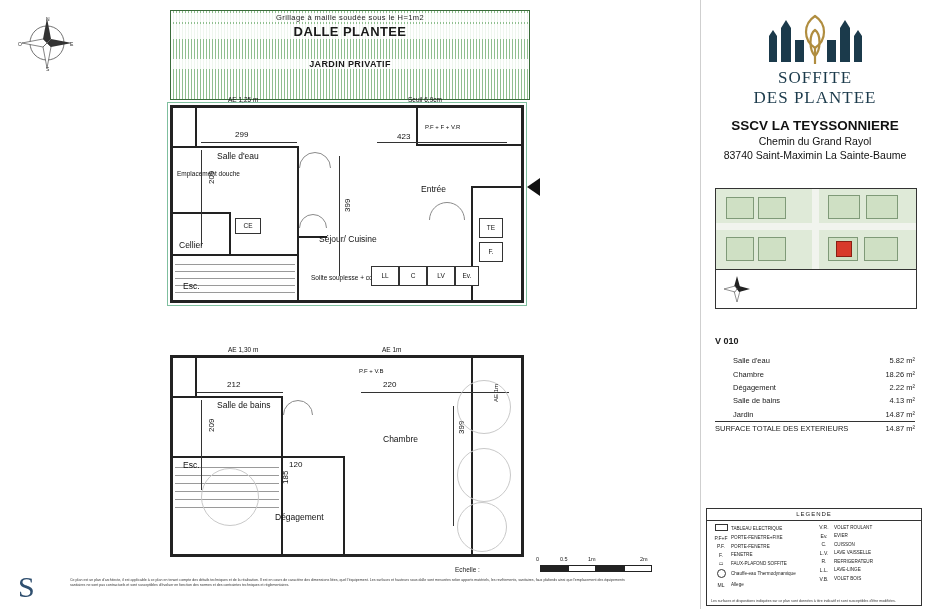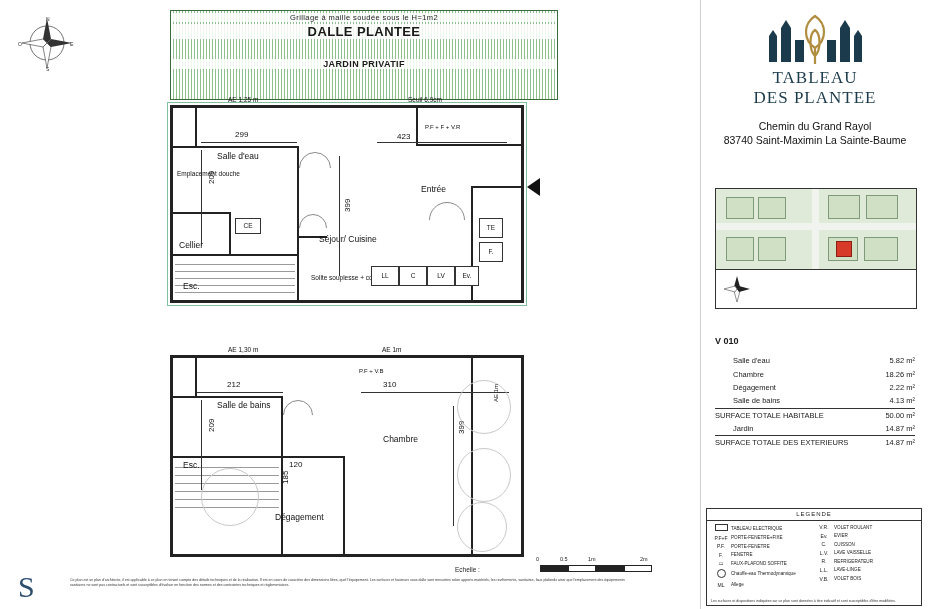--- a/index.html
+++ b/index.html
@@ -36,21 +36,20 @@
 
   
   .garden {
     position: absolute;
     left: 170px; top: 10px;
     width: 358px; height: 88px;
     border: 1px solid #3a6b3a;
     background:
       repeating-linear-gradient(90deg,
         #ffffff 0px, #ffffff 2px, #8fbf8f 2px, #8fbf8f 3px);
-    padding-left: 28px;
   }
   .garden-label {
     position: absolute;
     left: 0; right: 0;
     text-align: center;
     font-size: 8.5px;
     letter-spacing: .4px;
     background: rgba(255,255,255,.85);
   }
   .garden-label.l1 { top: 2px;  font-size: 7.5px; }
@@ -462,21 +461,21 @@
           <div style="top:47px"></div>
       </div>
 
       <div class="room-label" style="left:46px; top:44px;">Salle de bains</div>
       <div class="room-label" style="left:212px; top:78px;">Chambre</div>
       <div class="room-label" style="left:104px; top:156px;">Dégagement</div>
       <div class="room-label" style="left:12px; top:104px;">Esc.</div>
 
       <div class="dim" style="left:56px; top:24px;">212</div>
       <div class="dim vert" style="left:36px; top:76px;">209</div>
-      <div class="dim" style="left:212px; top:24px;">310</div>
+      <div class="dim" style="left:212px; top:24px;">220</div>
       <div class="dim vert" style="left:286px; top:78px;">399</div>
       <div class="dim" style="left:118px; top:104px;">120</div>
       <div class="dim vert" style="left:110px; top:128px;">185</div>
 
       <div class="tick-line" style="left:26px; top:36px; width:86px;"></div>
       <div class="tick-line v" style="left:30px; top:44px; height:90px;"></div>
       <div class="tick-line" style="left:190px; top:36px; width:148px;"></div>
       <div class="tick-line v" style="left:282px; top:50px; height:120px;"></div>
 
       <div class="door-arc" style="left:112px; top:44px; width:28px; height:28px;"></div>
@@ -528,25 +527,26 @@
             <path d="M14 26 l4 -6 l4 6 z"></path>
             <path d="M99 26 l4 -6 l4 6 z"></path>
           </g>
           <g fill="none" stroke="#b08d3f" stroke-width="2.2">
             <path d="M60 6 C48 14, 48 30, 60 38 C72 30, 72 14, 60 6 Z"></path>
             <path d="M60 20 C54 24, 54 40, 60 46 C66 40, 66 24, 60 20 Z"></path>
             <line x1="60" y1="38" x2="60" y2="54"></line>
           </g>
         </svg>
       </div>
-      <div class="brand-name">TABLEAU</div>
+      <div class="brand-name">SOFFITE</div>
       <div class="brand-name">DES PLANTEE</div>
     </div>
 
     <div class="project">
+      <h1>SSCV LA TEYSSONNIERE</h1>
       <p>Chemin du Grand Rayol</p>
       <p>83740 Saint-Maximin La Sainte-Baume</p>
     </div>
 
     <div class="site-plan">
       <div class="rd" style="left:0; top:34px; width:200px; height:7px;"></div>
       <div class="rd" style="left:96px; top:0; width:7px; height:80px;"></div>
       <div class="blk" style="left:10px; top:8px; width:26px; height:20px;"></div>
       <div class="blk" style="left:42px; top:8px; width:26px; height:20px;"></div>
       <div class="blk" style="left:112px; top:6px; width:30px; height:22px;"></div>
@@ -580,24 +580,20 @@
           <td class="n">18.26 m²</td>
         </tr>
         <tr class="ind">
           <td class="k">Dégagement</td>
           <td class="n">2.22 m²</td>
         </tr>
         <tr class="ind">
           <td class="k">Salle de bains</td>
           <td class="n">4.13 m²</td>
         </tr>
-        <tr class="tot">
-          <td>SURFACE TOTALE HABITABLE</td>
-          <td class="n">50.00 m²</td>
-        </tr>
         <tr class="ind">
           <td class="k">Jardin</td>
           <td class="n">14.87 m²</td>
         </tr>
         <tr class="tot2">
           <td>SURFACE TOTALE DES EXTERIEURS</td>
           <td class="n">14.87 m²</td>
         </tr>
       </tbody>
     </table>

